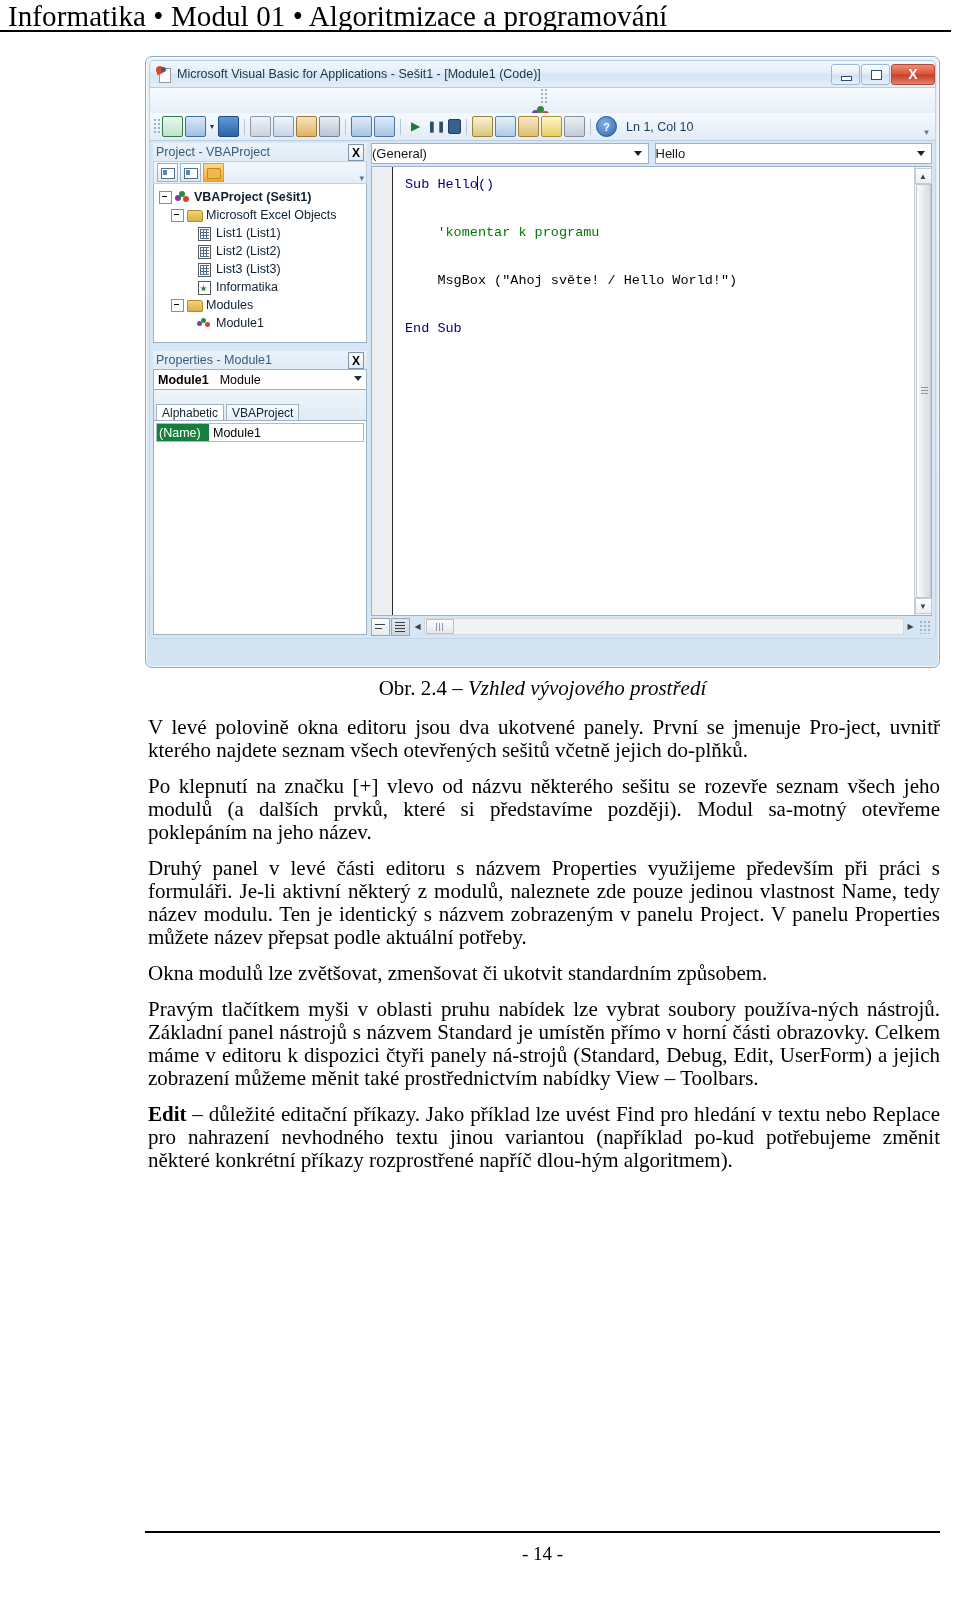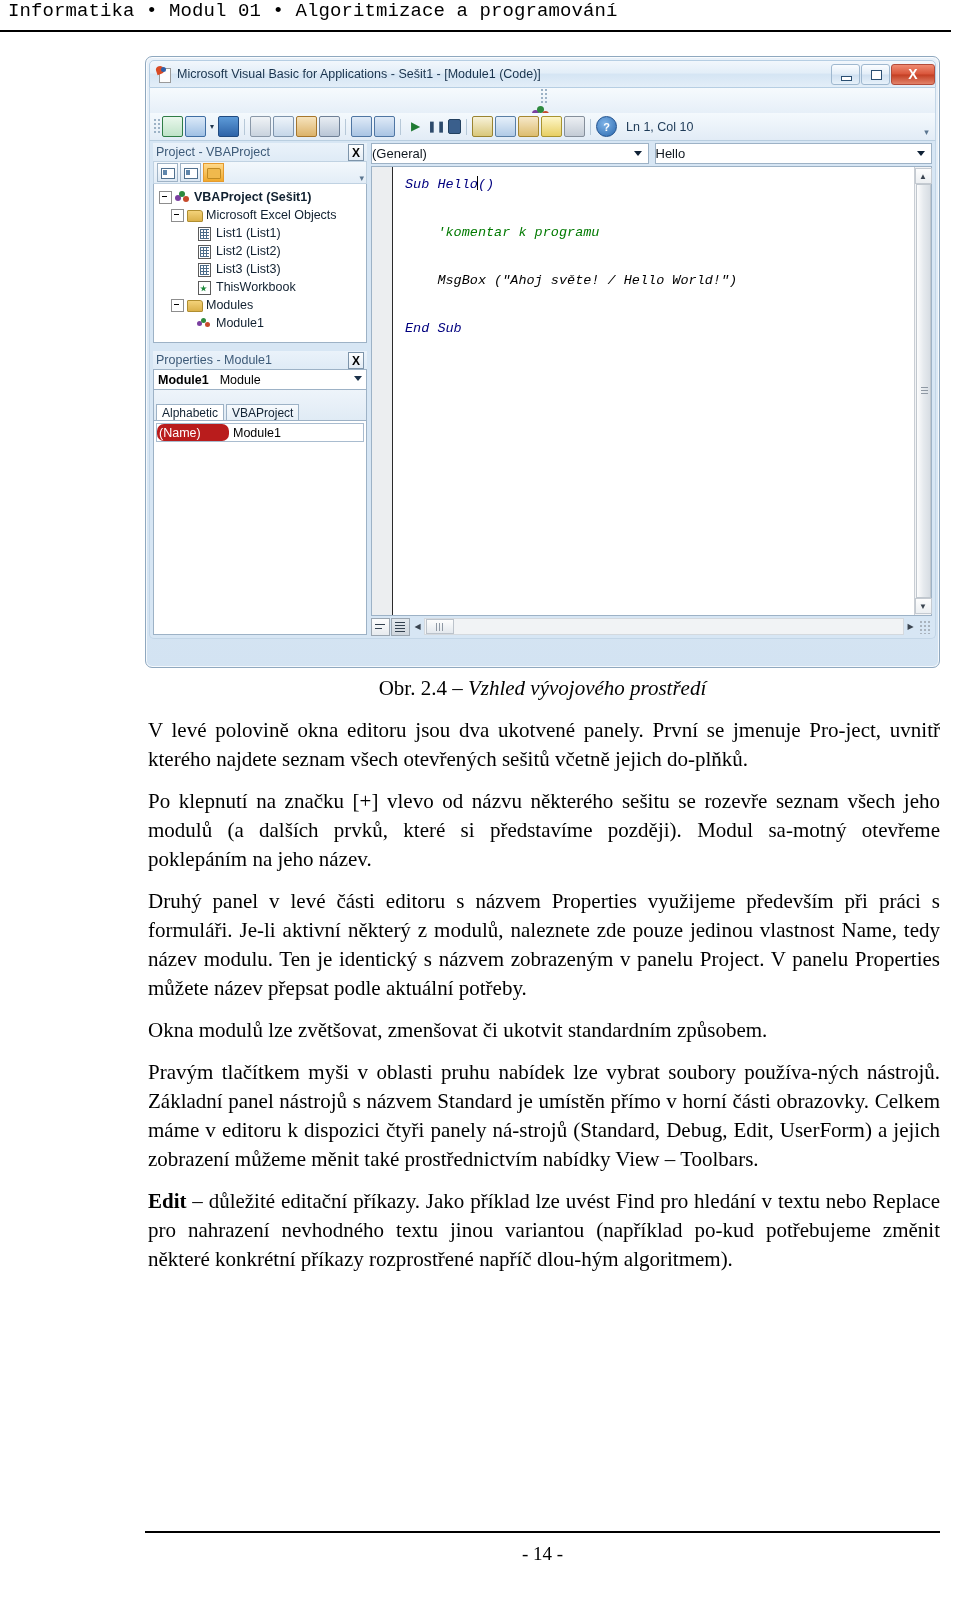--- a/index.html
+++ b/index.html
@@ -19,24 +19,23 @@
   
   .runhead {
     position: absolute;
     left: 0; top: 0;
     width: 960px;
     height: 34px;
   }
   .runhead-text {
     position: absolute;
     left: 8px; top: 0px;
-    font-size: 19px;
+    font-size: 29px;
     letter-spacing: 0.1px;
     white-space: nowrap;
-    font-family: Liberation Mono, monospace;
   }
   .runhead-rule {
     position: absolute;
     left: 0; top: 30px;
     width: 951px;
     height: 0;
     border-top: 2.2px solid #000;
   }
 
   
@@ -441,29 +440,28 @@
   }
   .prop-row {
     display: flex;
     height: 17px;
     align-items: center;
     border: 1px solid #a9bccf;
     font-family: "Liberation Sans", sans-serif;
     font-size: 12.5px;
   }
   .prop-key {
-    width: 72px;
-    background: #b91c1c;
+    width: 52px;
+    background: #15803d;
     color: #ffffff;
     padding-left: 2px;
     box-sizing: border-box;
     height: 100%;
     display: flex; align-items: center;
     flex: none;
-    border-radius: 7px;
   }
   .prop-val { padding-left: 4px; color: #000; }
 
   
   .code-area {
     flex: 1;
     display: flex;
     flex-direction: column;
     padding: 2px 3px 3px 2px;
     box-sizing: border-box;
@@ -495,21 +493,20 @@
     border-right: 4px solid transparent;
     border-top: 5px solid #0f2136;
   }
   .code-frame {
     flex: 1;
     background: #ffffff;
     border: 1px solid #9db2c6;
     display: flex;
     position: relative;
     min-height: 0;
-    font-style: italic;
   }
   .margin-bar {
     width: 20px;
     flex: none;
     background: #eceef0;
     border-right: 1px solid #2a2a2a;
   }
   .code-text {
     flex: 1;
     font-family: "Liberation Mono", monospace;
@@ -630,21 +627,21 @@
 
   .prose {
     position: absolute;
     left: 148px;
     top: 716px;
     width: 792px;
   }
   .prose p {
     margin: 0 0 13px 0;
     font-size: 21px;
-    line-height: 29px;
+    line-height: 23px;
     text-align: justify;
     text-justify: inter-word;
     hyphens: manual;
   }
   .prose b { font-weight: bold; }
 
   .footer-rule {
     position: absolute;
     left: 145px; top: 1531px;
     width: 795px;
@@ -807,21 +804,21 @@
                   <i class="ic-sheet"></i>
                 </span>
               <span>List3 (List3)</span>
             </div>
 
             <div class="tnode ind3">
               <span class="spacer-dots"></span>
               <span class="ticon">
                   <i class="ic-wb"></i>
                 </span>
-              <span>ThisWorkbook</span>
+              <span>Informatika</span>
             </div>
 
             <div class="tnode ind2">
               <span class="expander"></span>
               <span class="ticon">
                   <i class="ic-folder"></i>
                 </span>
               <span>Modules</span>
             </div>
 

